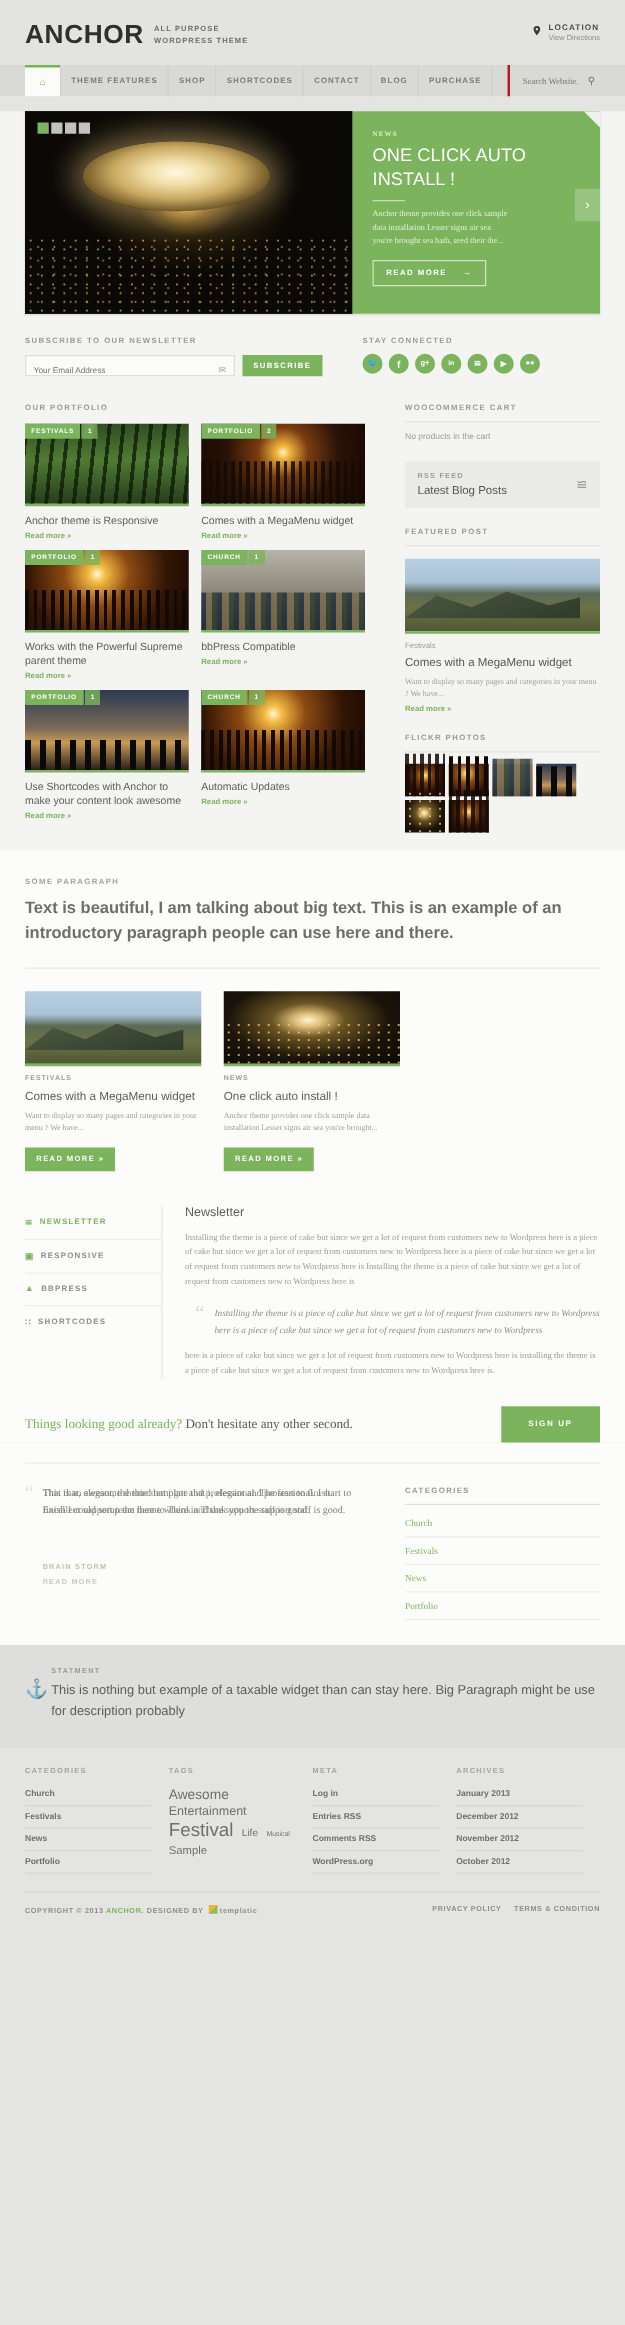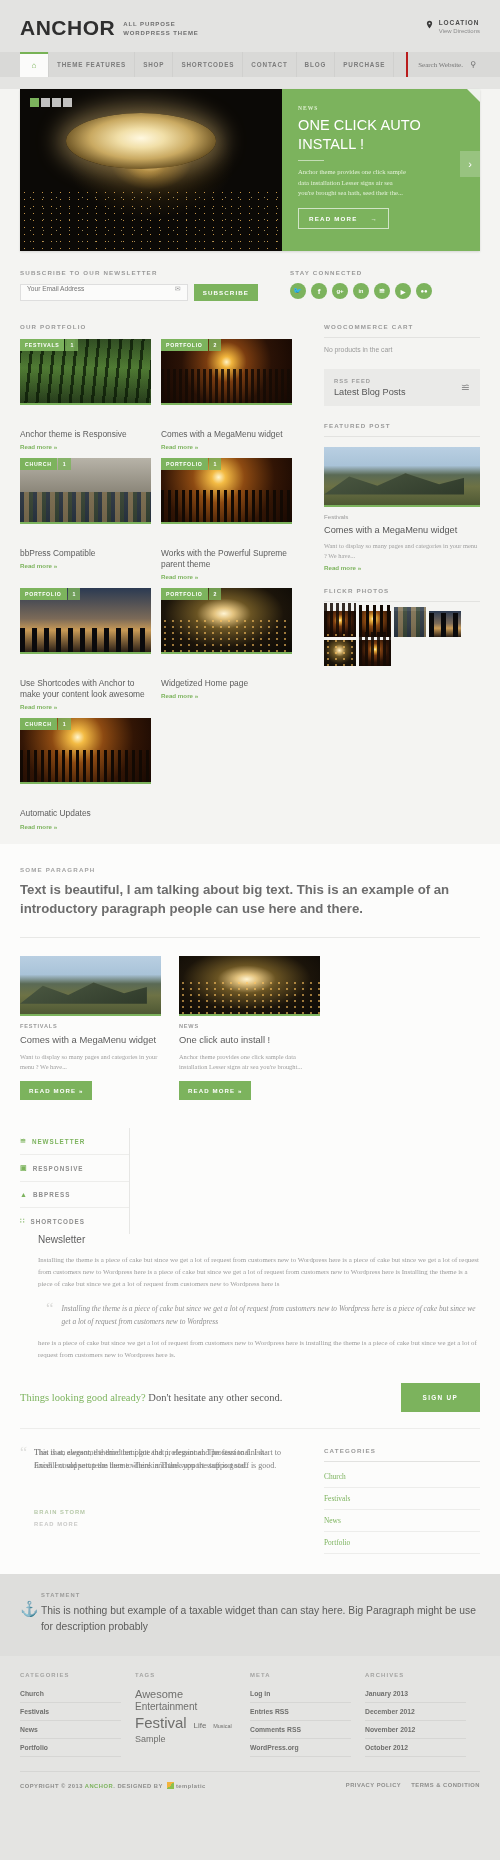--- a/index.html
+++ b/index.html
@@ -153,21 +153,21 @@
   .sd { width: 9px; height: 9px; background: rgba(255,255,255,.75); }
   .sd.on { background: #7cb35d; }
 
   
   .nl-row { width: 460px; margin: 18px auto 0; display: flex; }
   .nl-left { width: 238px; }
   .sec-label { font-size: 6.2px; letter-spacing: 1.15px; color: #9a9a9a; font-weight: bold; }
   .nl-form { display: flex; margin-top: 8px; }
   .nl-inputwrap {
     flex: 1; background: #fbfbfa; border: 1px solid #dedede;
-    display: flex; align-items: flex-start; padding: 0 6px; height: 17px;
+    display: flex; align-items: flex-end; padding: 0 6px; height: 17px;
   }
   .nl-inputwrap input {
     border: 0; outline: none; background: transparent; flex: 1;
     font-size: 6.6px; color: #a5a5a5; font-family: "Liberation Sans", sans-serif;
   }
   .nl-env { font-size: 7px; color: #9e9e9e; }
   .nl-sub {
     background: #7cb35d; color: #fff; font-size: 6.2px; font-weight: bold;
     letter-spacing: 1.1px; height: 17px; padding: 0 9px; border: 0;
     margin-left: 6px; cursor: pointer; font-family: "Liberation Sans", sans-serif;
@@ -193,21 +193,21 @@
   }
   .pf-badges { position: absolute; left: 0; top: 0; display: flex; z-index: 2; }
   .pf-cat {
     background: #7cb35d; color: #fff; font-size: 5.2px; font-weight: bold;
     letter-spacing: .7px; padding: 3px 5px;
   }
   .pf-cm {
     background: rgba(124,179,93,.82); color: #fff; font-size: 5.2px; font-weight: bold;
     padding: 3px 5px; margin-left: 1px;
   }
-  .pf-title { font-size: 8.4px; color: #5d5d5d; line-height: 1.32; margin-top: 24px; }
+  .pf-title { font-size: 8.4px; color: #5d5d5d; line-height: 1.32; margin-top: 6px; }
   .pf-more { font-size: 6.2px; color: #7cb35d; margin-top: 3px; font-weight: bold; }
 
   
   .im-forest { background: linear-gradient(180deg,#2f4a22,#4f7a33 45%,#24381a); position:relative; }
   .im-forest::after{content:"";position:absolute;inset:0;background:repeating-linear-gradient(96deg, rgba(10,25,5,.75) 0 3px, rgba(90,140,60,.05) 3px 11px);}
   .im-crowd { background: radial-gradient(circle at 50% 36%, #fff3c4 0%, #f0b43c 7%, #7a3c10 26%, #2a1206 58%, #140702 100%); position:relative;}
   .im-crowd::after{content:"";position:absolute;left:0;right:0;bottom:0;height:34px;background:repeating-linear-gradient(90deg,#140a04 0 3px, rgba(0,0,0,0) 3px 6px);opacity:.85;}
   .im-water { background: linear-gradient(180deg,#6e6e6e,#3a3a3a 40%,#1b1b1b); position:relative;}
   .im-water::after{content:"";position:absolute;left:42%;top:0;width:16%;height:100%;background:linear-gradient(180deg,rgba(255,255,255,.85),rgba(255,255,255,.15));}
   .im-bike { background: linear-gradient(180deg,#b7b3a8,#8a8578 55%,#4a4a46); position:relative;}
@@ -256,21 +256,21 @@
   .f3cat { font-size: 5.6px; letter-spacing: .8px; color: #9a9a9a; font-weight: bold; margin-top: 7px; }
   .f3t { font-size: 9.4px; color: #5d5d5d; line-height: 1.42; margin-top: 4px; }
   .f3e { font-size: 6.4px; color: #a0a0a0; line-height: 1.6; margin-top: 5px; font-family: "Liberation Serif", serif; }
   .f3btn {
     display: inline-block; margin-top: 9px; background: #7cb35d; color: #fff;
     font-size: 6.1px; letter-spacing: 1.1px; font-weight: bold; padding: 6px 9px;
   }
 
   
   .tab-sec { background: #fcfcfb; padding: 26px 0 0; }
-  .tabwrap { width: 460px; margin: 0 auto; display: flex; flex-direction: column; }
+  .tabwrap { width: 460px; margin: 0 auto; display: flex; }
   .tabs { width: 110px; border-right: 1px solid #e6e6e4; }
   .tab {
     display: flex; align-items: center; gap: 5px;
     font-size: 6.3px; letter-spacing: 1px; font-weight: bold;
     color: #8d8d8d; padding: 9px 0; border-bottom: 1px solid #ededeb;
   }
   .tab.active { color: #7cb35d; }
   .tab .ti { font-size: 7px; color: #7cb35d; }
   .tabs .tab:last-child { border-bottom: 0; }
   .tabc { flex: 1; padding-left: 18px; }
@@ -473,62 +473,52 @@
                 <span class="pf-cat">PORTFOLIO</span>
                 <span class="pf-cm">2</span>
               </div>
             </div>
             <div class="pf-title">Comes with a MegaMenu widget</div>
             <div class="pf-more">Read more »</div>
           </div>
 
 
           <div class="pf-item">
+            <div class="pf-thumb im-fire">
+              <div class="pf-badges">
+                <span class="pf-cat">PORTFOLIO</span>
+                <span class="pf-cm">1</span>
+              </div>
+            </div>
+            <div class="pf-title">Works with the Powerful Supreme parent theme</div>
+            <div class="pf-more">Read more »</div>
+          </div>
+
+          <div class="pf-item">
             <div class="pf-thumb im-bike">
               <div class="pf-badges">
                 <span class="pf-cat">CHURCH</span>
                 <span class="pf-cm">1</span>
               </div>
             </div>
             <div class="pf-title">bbPress Compatible</div>
-            <div class="pf-more">Read more »</div>
-          </div>
-
-          <div class="pf-item">
-            <div class="pf-thumb im-fire">
-              <div class="pf-badges">
-                <span class="pf-cat">PORTFOLIO</span>
-                <span class="pf-cm">1</span>
-              </div>
-            </div>
-            <div class="pf-title">Works with the Powerful Supreme parent theme</div>
             <div class="pf-more">Read more »</div>
           </div>
 
           <div class="pf-item">
             <div class="pf-thumb im-sunset">
               <div class="pf-badges">
                 <span class="pf-cat">PORTFOLIO</span>
                 <span class="pf-cm">1</span>
               </div>
             </div>
             <div class="pf-title">Use Shortcodes with Anchor to make your content look awesome</div>
             <div class="pf-more">Read more »</div>
           </div>
 
-          <div class="pf-item">
-            <div class="pf-thumb im-stadium">
-              <div class="pf-badges">
-                <span class="pf-cat">PORTFOLIO</span>
-                <span class="pf-cm">2</span>
-              </div>
-            </div>
-            <div class="pf-title">Widgetized Home page</div>
-            <div class="pf-more">Read more »</div>
-          </div>
 
           <div class="pf-item">
             <div class="pf-thumb im-fire">
               <div class="pf-badges">
                 <span class="pf-cat">CHURCH</span>
                 <span class="pf-cm">1</span>
               </div>
             </div>
             <div class="pf-title">Automatic Updates</div>
             <div class="pf-more">Read more »</div>

